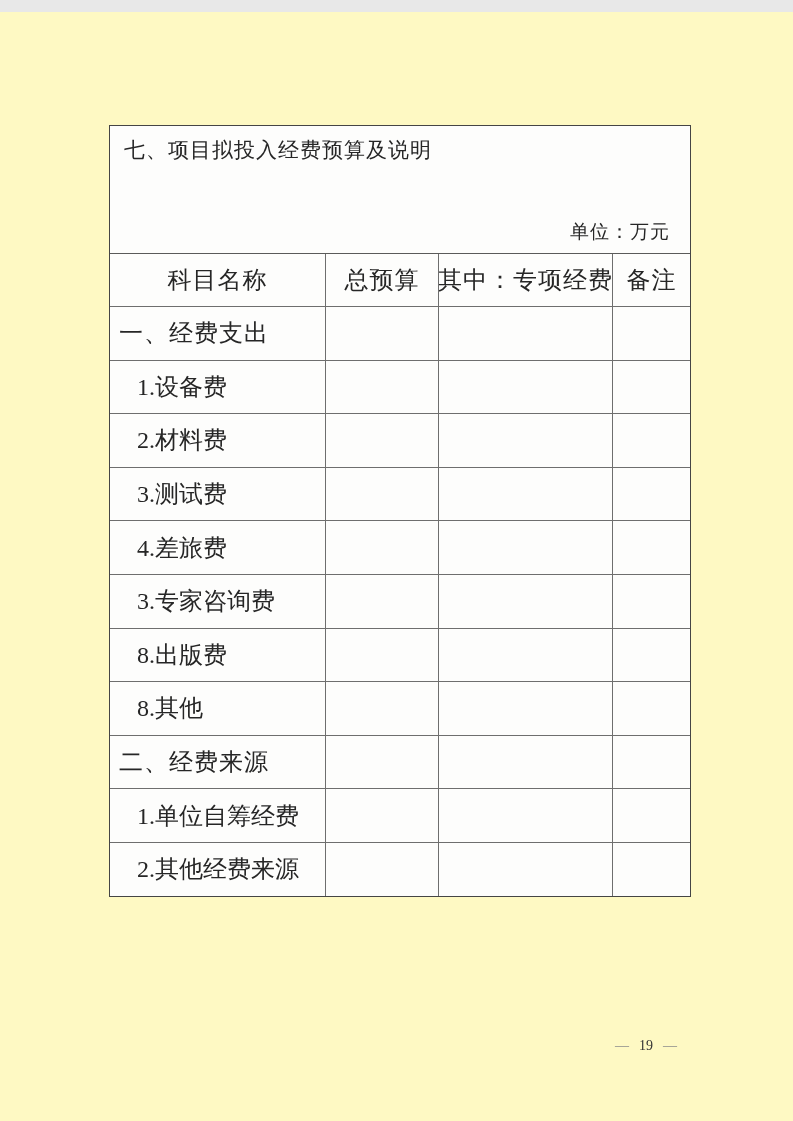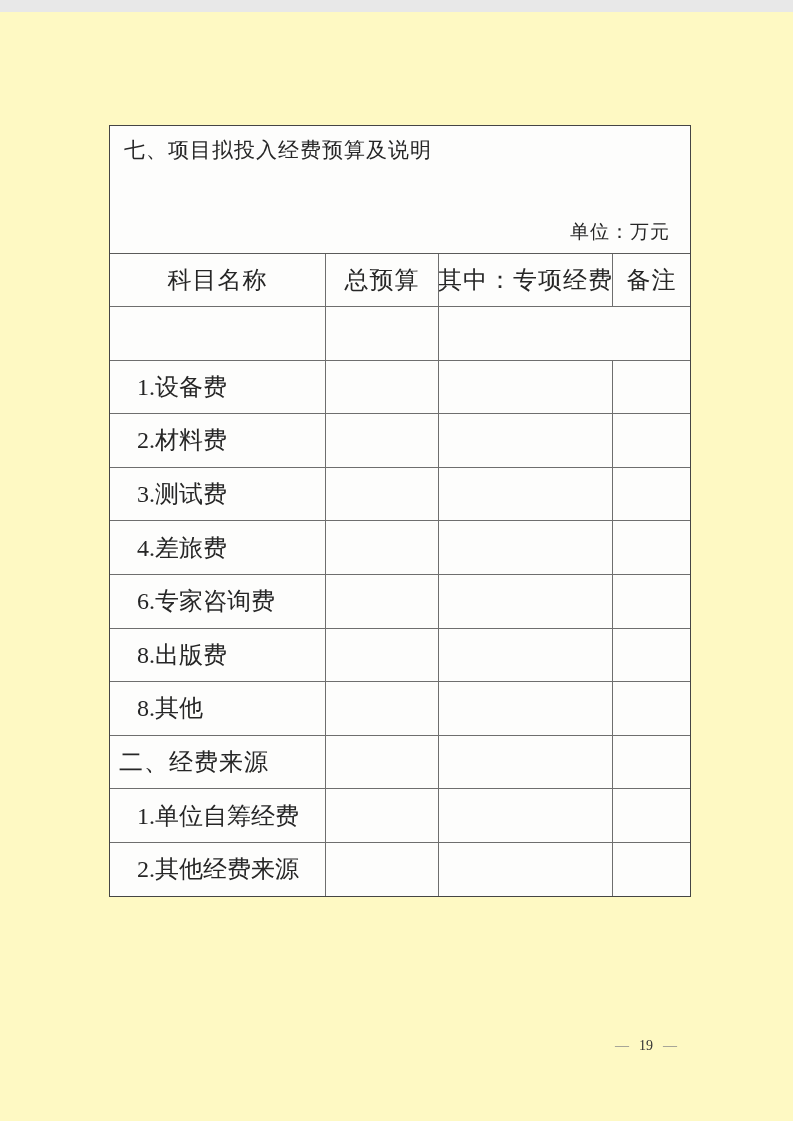--- a/index.html
+++ b/index.html
@@ -91,20 +91,21 @@
     </div>
 
     <div class="row header-row">
       <div class="cell">科目名称</div>
       <div class="cell">总预算</div>
       <div class="cell">其中：专项经费</div>
       <div class="cell">备注</div>
     </div>
 
     <div class="row data-row section-row">
+      <div class="cell subject">一、经费支出</div>
       <div class="cell blank"></div>
       <div class="cell blank"></div>
       <div class="cell blank"></div>
     </div>
 
     <div class="row data-row">
       <div class="cell subject">1.设备费</div>
       <div class="cell blank"></div>
       <div class="cell blank"></div>
       <div class="cell blank"></div>
@@ -126,21 +127,21 @@
 
     <div class="row data-row">
       <div class="cell subject">4.差旅费</div>
       <div class="cell blank"></div>
       <div class="cell blank"></div>
       <div class="cell blank"></div>
     </div>
 
 
     <div class="row data-row">
-      <div class="cell subject">6.专家咨询费</div>
+      <div class="cell subject">3.专家咨询费</div>
       <div class="cell blank"></div>
       <div class="cell blank"></div>
       <div class="cell blank"></div>
     </div>
 
     <div class="row data-row">
       <div class="cell subject">8.出版费</div>
       <div class="cell blank"></div>
       <div class="cell blank"></div>
       <div class="cell blank"></div>

